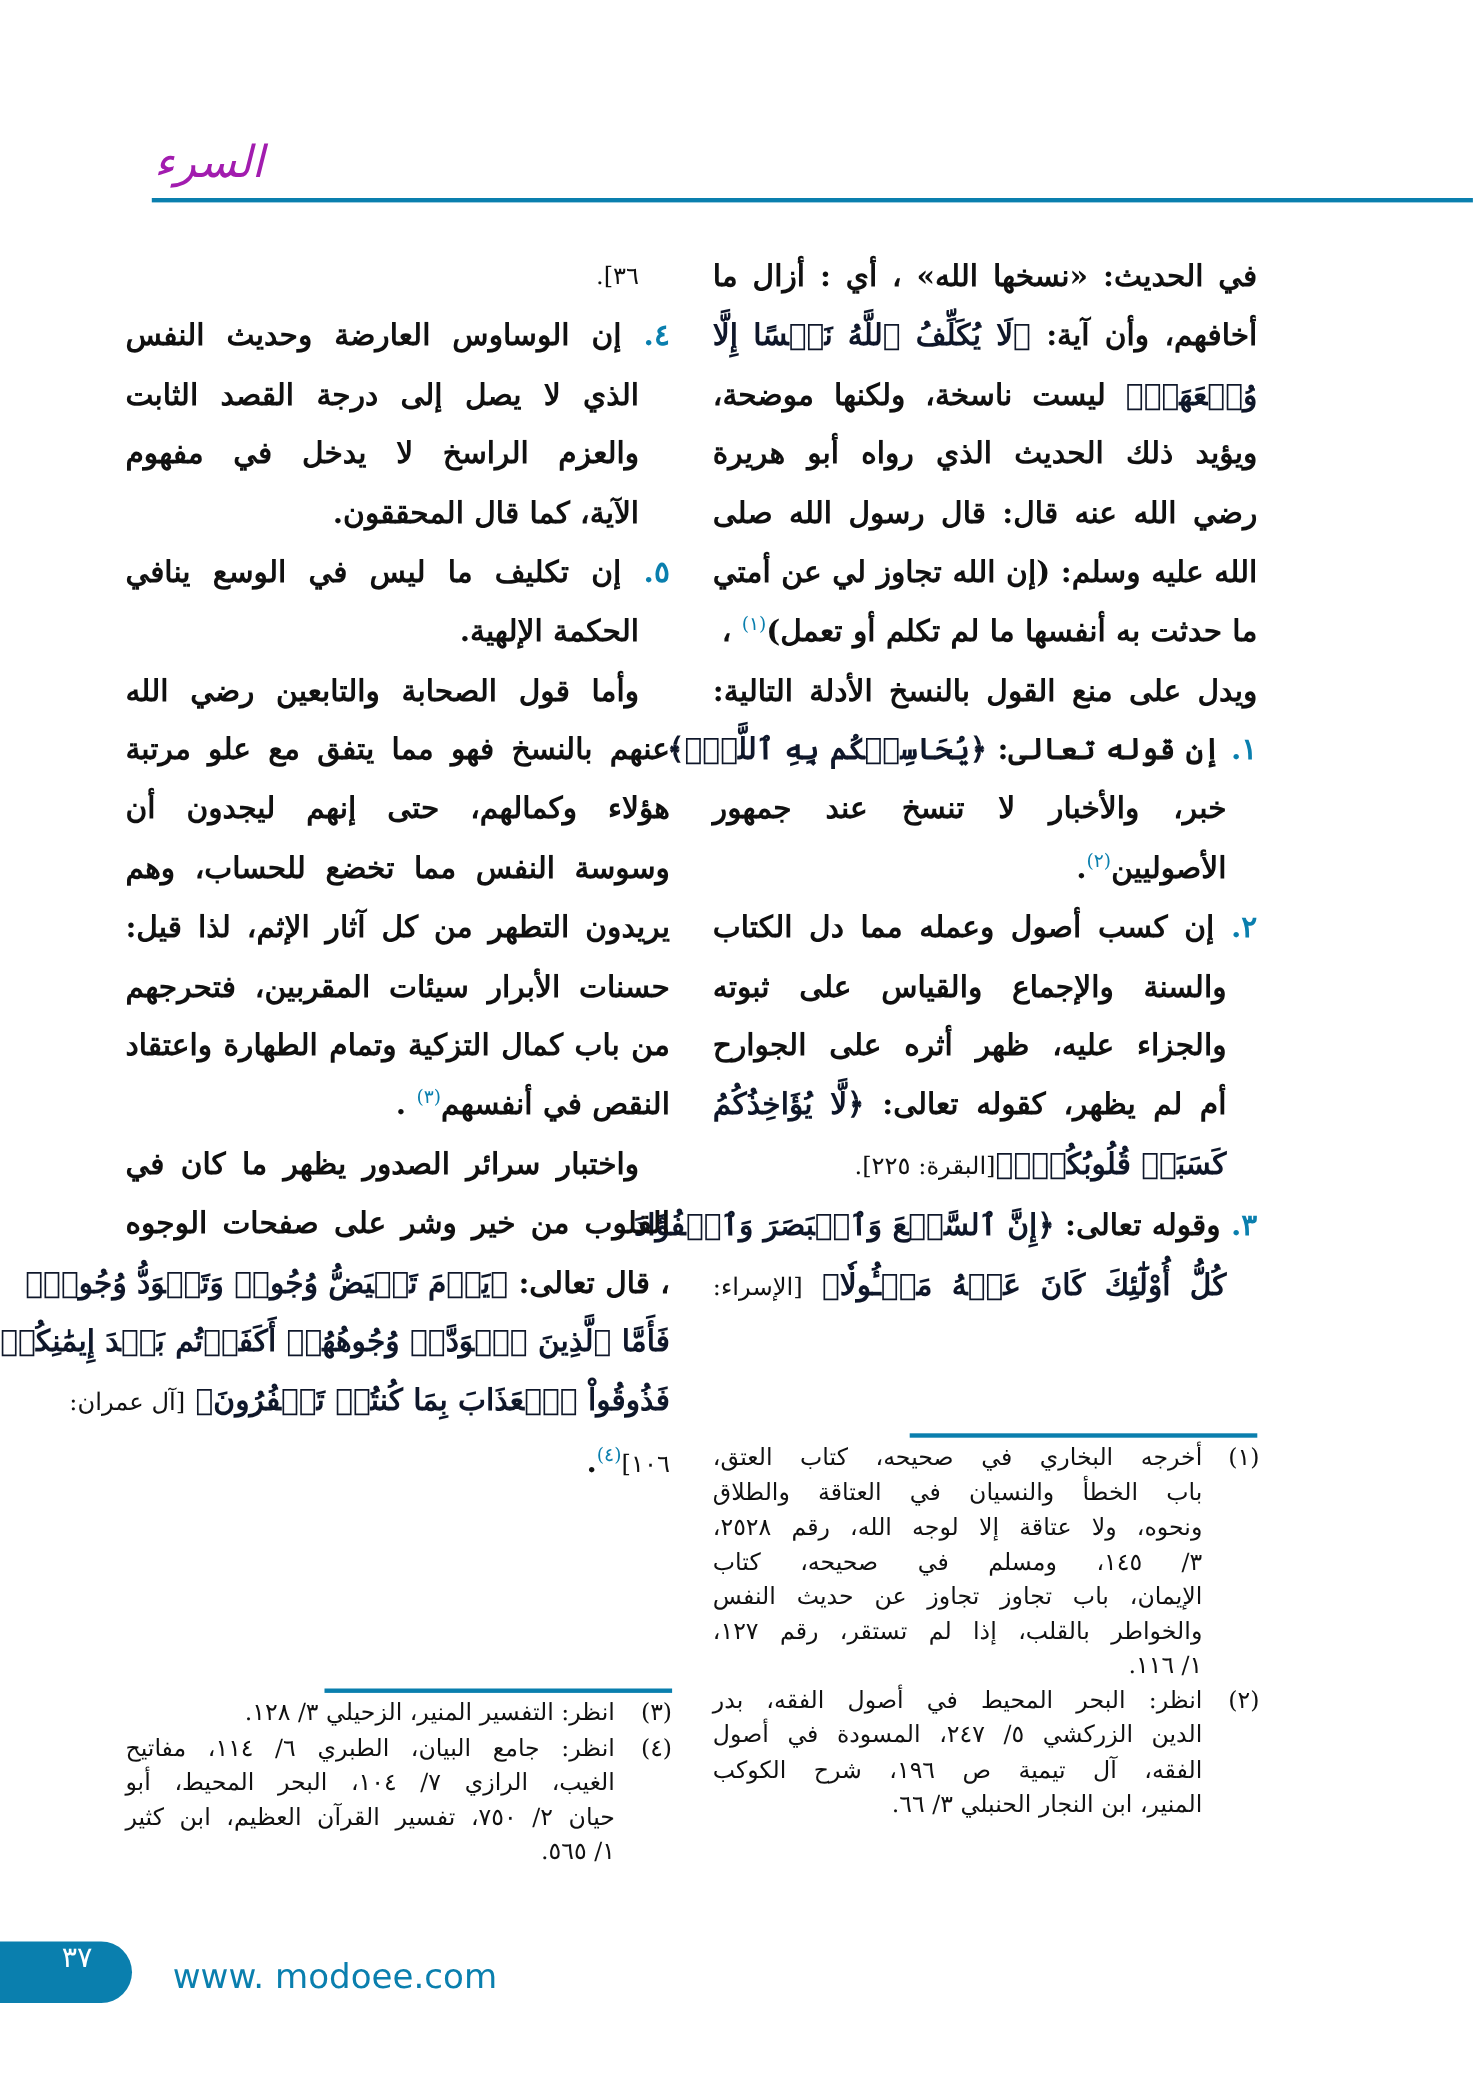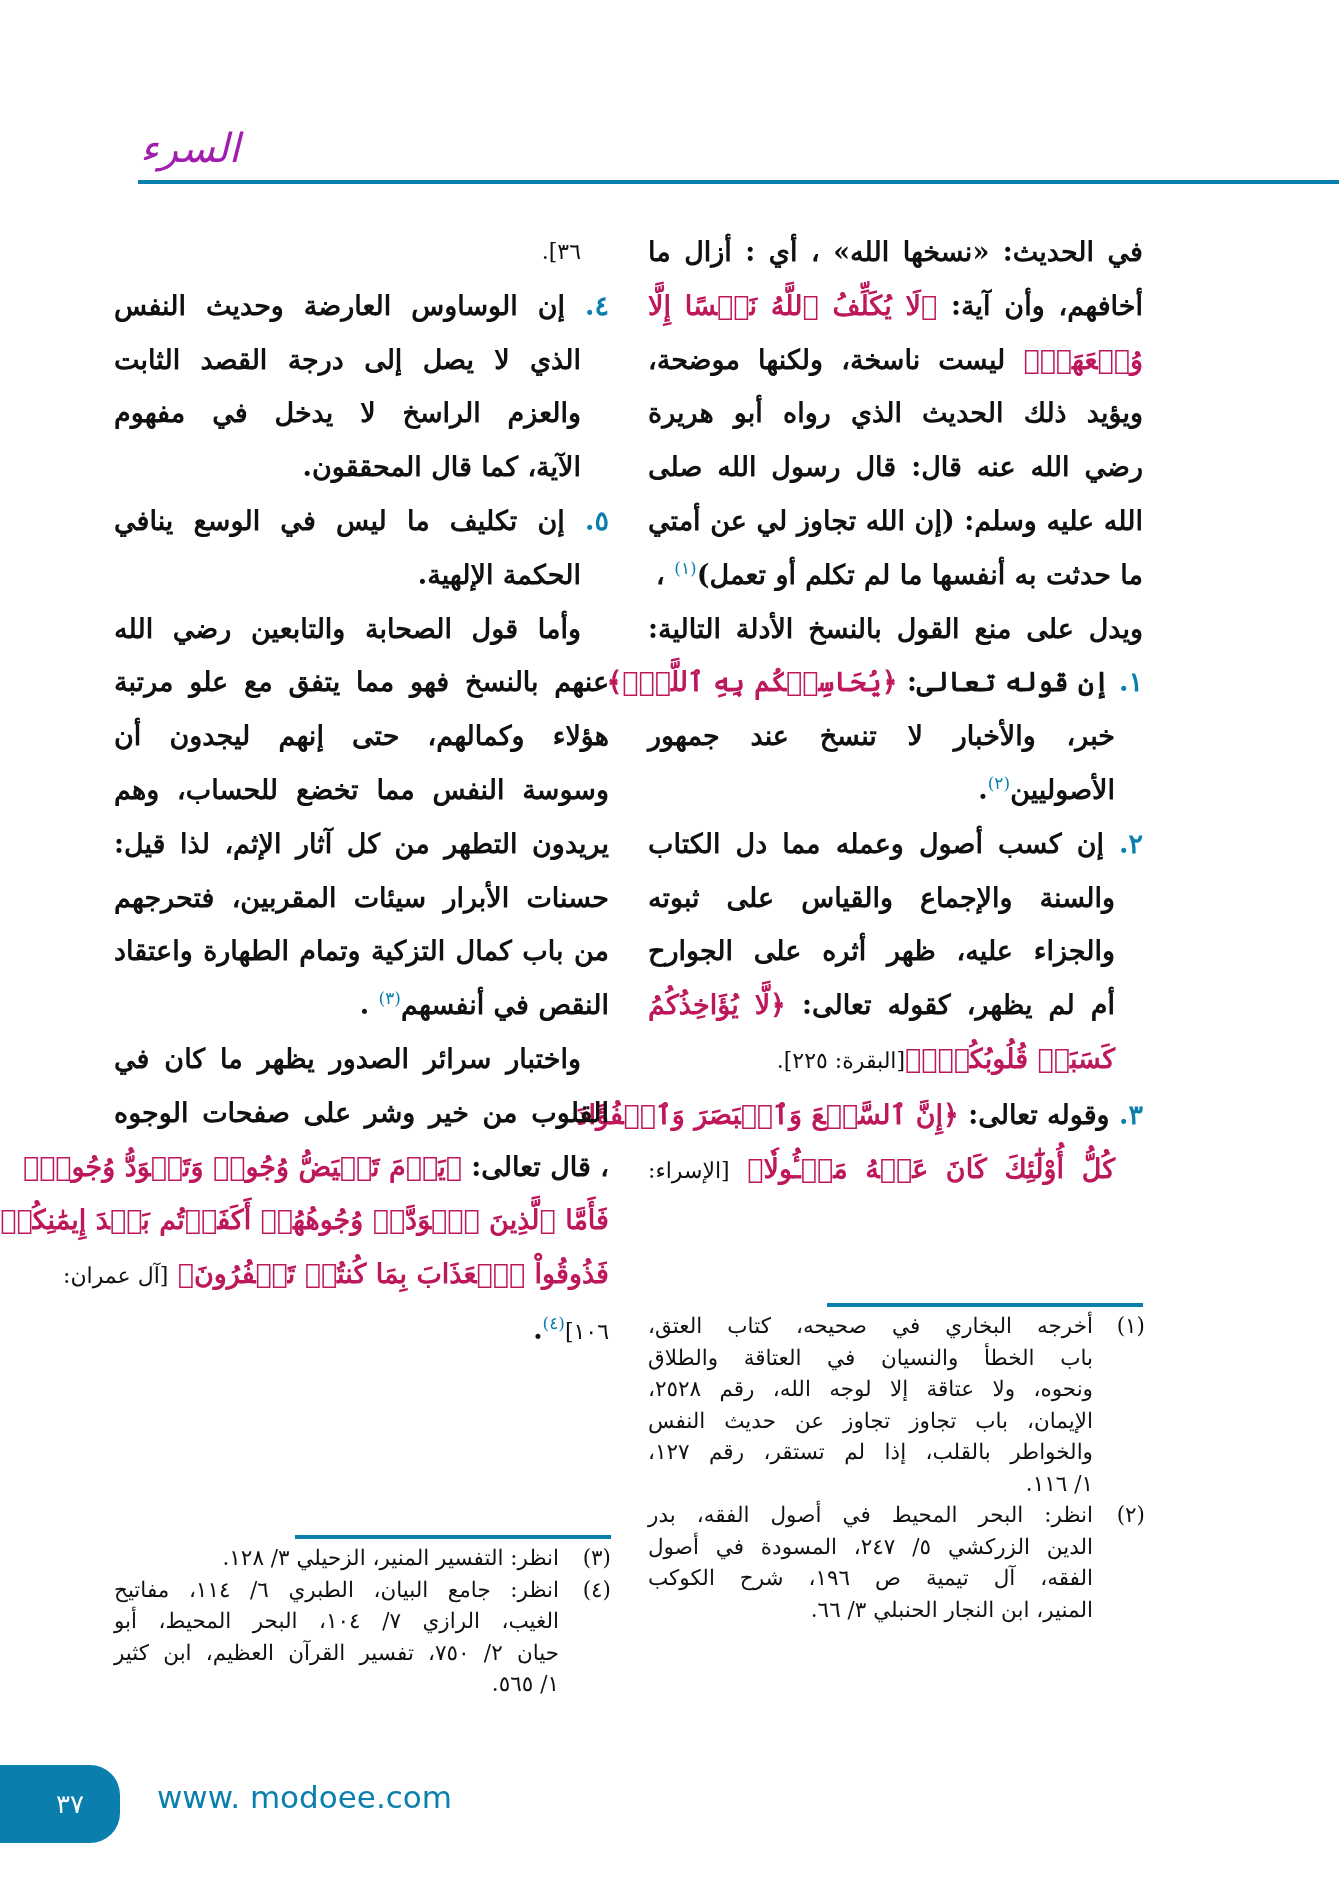--- a/index.html
+++ b/index.html
@@ -8,37 +8,37 @@
     .header-rule { position: absolute; left: 138px; top: 180px; width: 1201px; height: 4px; background: #0a7fae; }
 
     .col { position: absolute; direction: rtl; text-align: justify; font-weight: bold; font-size: 27px; line-height: 53.8px; font-family: "DejaVu Serif", serif; }
     .col-right { left: 648px; top: 225px; width: 495px; }
     .col-left { left: 114px; top: 225px; width: 495px; }
 
     .line { display: block; white-space: nowrap; text-align-last: justify; text-align: justify; }
     .line.last { text-align-last: right; }
     .indent { padding-right: 28px; }
     .num { color: #0a7fae; }
-    .quran { color: #be185d; font-weight: bold; }
+    .quran { color: #0f172a; font-weight: bold; }
     .ref { font-weight: normal; font-size: 22px; }
     .sup { color: #0a7fae; font-size: 17px; vertical-align: super; font-weight: normal; line-height: 0; }
 
     .fn-rule { position: absolute; height: 4px; background: #0a7fae; }
     .fn-rule-right { left: 827px; top: 1303px; width: 316px; }
     .fn-rule-left { left: 295px; top: 1535px; width: 316px; }
 
     .fn { position: absolute; direction: rtl; font-family: "DejaVu Serif", serif; font-size: 21.5px; line-height: 31.5px; font-weight: normal; color: #111; }
     .fn-right { left: 648px; top: 1310px; width: 497px; }
     .fn-left { left: 114px; top: 1542px; width: 497px; }
     .fn-item { position: relative; padding-right: 52px; }
     .fn-item .fn-num { position: absolute; right: 0; top: 0; }
     .fn-line { display: block; white-space: nowrap; text-align: justify; text-align-last: justify; }
     .fn-line.last { text-align-last: right; }
 
-    .page-badge { position: absolute; left: 0; top: 1765px; width: 120px; height: 78px; background: #0a7fae; border-radius: 0 30px 30px 0; color: #fff; font-size: 26px; font-family: "DejaVu Sans", sans-serif; display: flex; align-items: center; justify-content: center; padding-left: 20px; box-sizing: border-box; }
+    .page-badge { position: absolute; left: 0; top: 1765px; width: 120px; height: 56px; background: #0a7fae; border-radius: 0 30px 30px 0; color: #fff; font-size: 26px; font-family: "DejaVu Sans", sans-serif; display: flex; align-items: flex-start; justify-content: center; padding-left: 20px; box-sizing: border-box; }
     .site { position: absolute; left: 157px; top: 1779px; font-family: "DejaVu Sans", sans-serif; font-size: 31px; color: #0a7fae; }
   </style>
 </head>
 <body>
 
 <div class="header-title">السرء</div>
 <div class="header-rule"></div>
 
 <div class="col col-right">
   <span class="line">في الحديث: «نسخها الله» ، أي : أزال ما</span>
@@ -64,20 +64,21 @@
   <span class="line indent"><span class="quran">كُلُّ أُوْلَٰٓئِكَ كَانَ عَنۡهُ مَسۡـُٔولٗا﴾</span> <span class="ref">[الإسراء:</span></span>
 </div>
 
 <div class="fn-rule fn-rule-right"></div>
 <div class="fn fn-right">
   <div class="fn-item">
     <span class="fn-num">(١)</span>
     <span class="fn-line">أخرجه البخاري في صحيحه، كتاب العتق،</span>
     <span class="fn-line">باب الخطأ والنسيان في العتاقة والطلاق</span>
     <span class="fn-line">ونحوه، ولا عتاقة إلا لوجه الله، رقم ٢٥٢٨،</span>
+    <span class="fn-line">٣/ ١٤٥، ومسلم في صحيحه، كتاب</span>
     <span class="fn-line">الإيمان، باب تجاوز تجاوز عن حديث النفس</span>
     <span class="fn-line">والخواطر بالقلب، إذا لم تستقر، رقم ١٢٧،</span>
     <span class="fn-line last">١/ ١١٦.</span>
   </div>
   <div class="fn-item">
     <span class="fn-num">(٢)</span>
     <span class="fn-line">انظر: البحر المحيط في أصول الفقه، بدر</span>
     <span class="fn-line">الدين الزركشي ٥/ ٢٤٧، المسودة في أصول</span>
     <span class="fn-line">الفقه، آل تيمية ص ١٩٦، شرح الكوكب</span>
     <span class="fn-line last">المنير، ابن النجار الحنبلي ٣/ ٦٦.</span>

